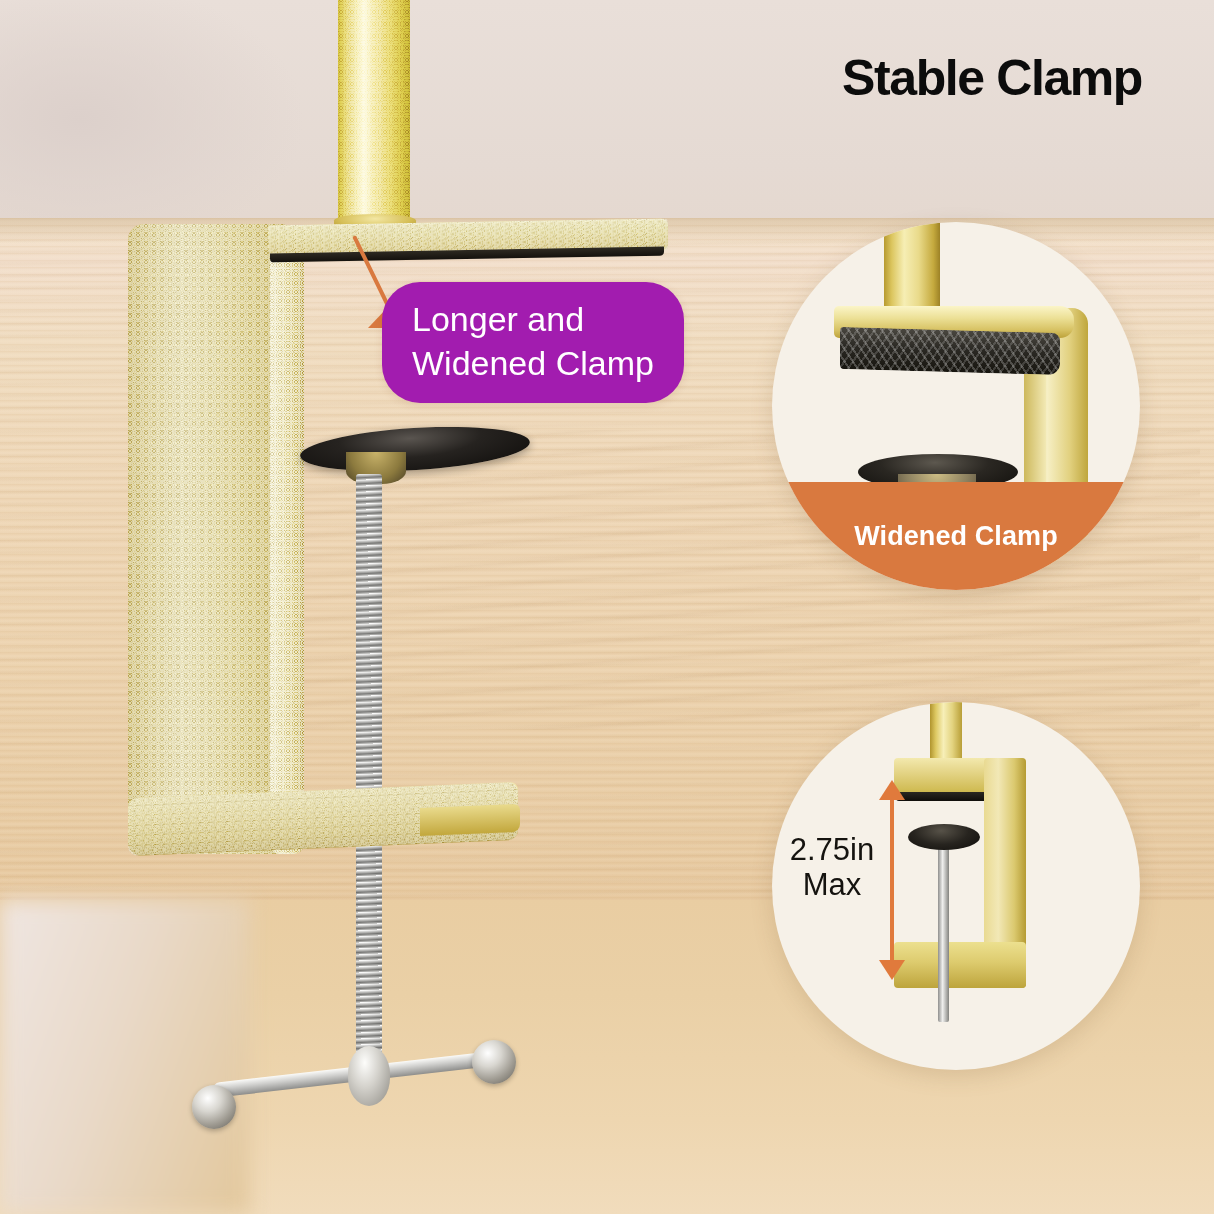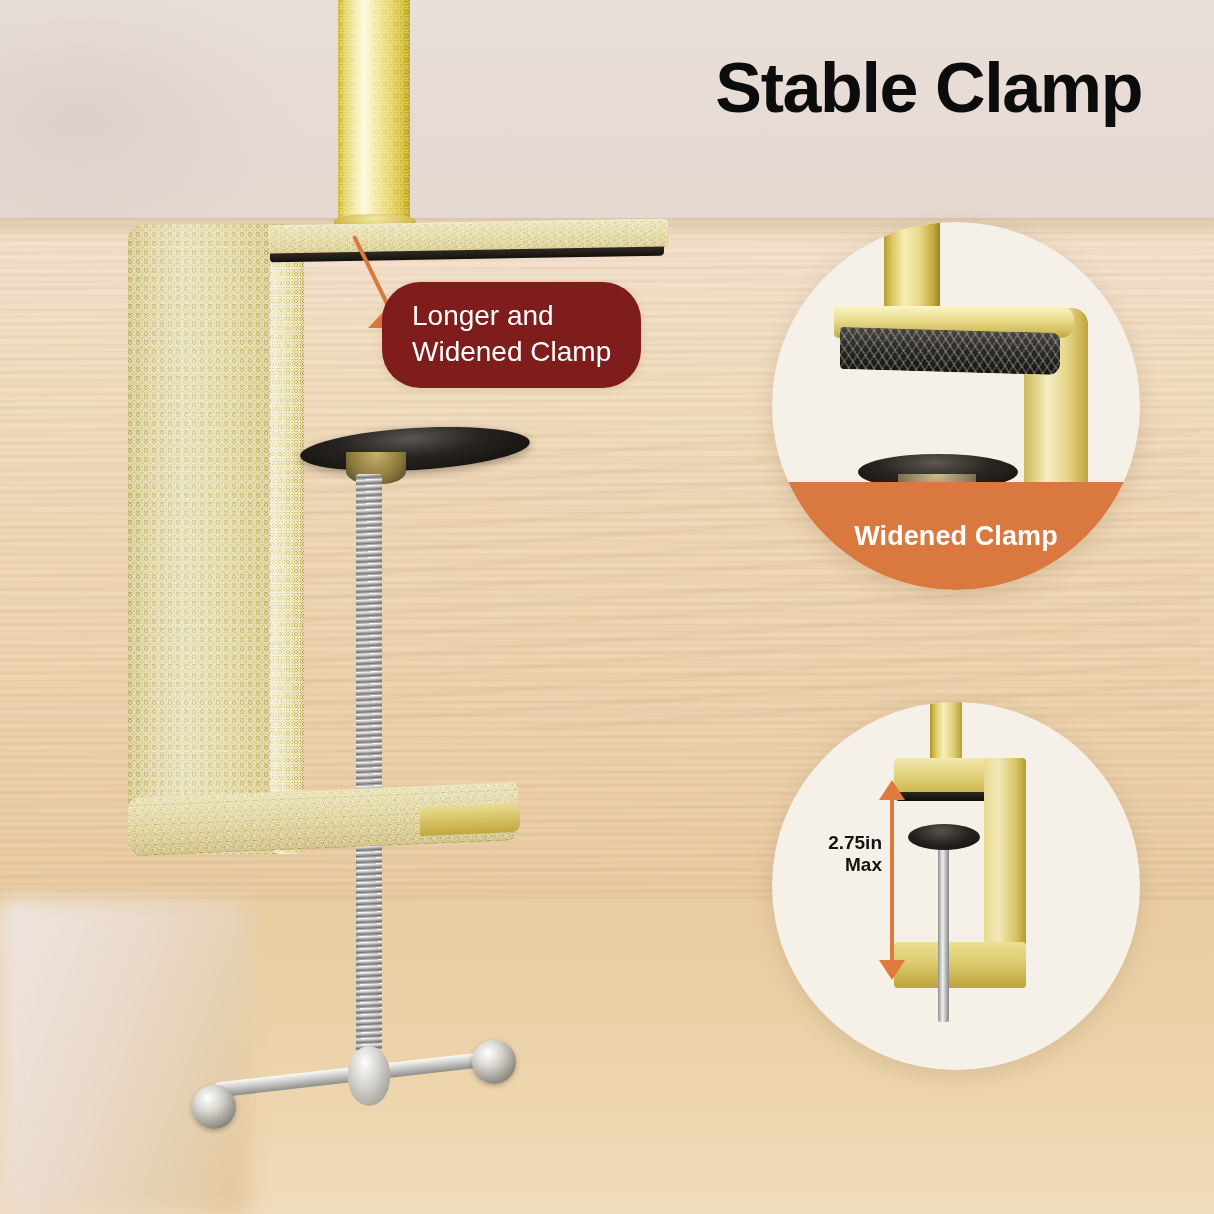--- a/index.html
+++ b/index.html
@@ -222,39 +222,39 @@
   .ball-r{left:352px;top:1040px;}
   .handle-hub{
     position:absolute;left:228px;top:1046px;width:42px;height:60px;
     background:radial-gradient(ellipse at 40% 28%, #fdfdfb 0%, #d4d2cc 40%, #8d8a83 100%);
     border-radius:21px/28px;
   }
 
   
   .headline{
     position:absolute;right:72px;top:52px;
-    font-size:70px;font-weight:bold;letter-spacing:-1.4px;
+    font-size:50px;font-weight:bold;letter-spacing:-1.4px;
     color:#0c0c0c;line-height:1.05;white-space:nowrap;
   }
 
   
   .pointer{
     position:absolute;left:352px;top:236px;width:4px;height:86px;
     background:#d9793f;transform:rotate(-26deg);transform-origin:top center;
     border-radius:2px;
   }
   .pointer2{
     position:absolute;left:368px;top:286px;width:40px;height:42px;
     background:#d9793f;clip-path:polygon(0 100%,100% 100%,100% 0);
   }
   .pill{
     position:absolute;left:382px;top:282px;
-    background:#7f1d1d;border-radius:38px;
+    background:#a21caf;border-radius:38px;
     padding:16px 30px 18px 30px;
-    color:#ffffff;font-size:28px;line-height:1.28;font-weight:400;
+    color:#ffffff;font-size:34px;line-height:1.28;font-weight:400;
     white-space:pre-line;
     box-shadow:0 2px 8px rgba(120,60,20,.12);
   }
 
   
   .inset{
     position:absolute;width:368px;height:368px;border-radius:50%;
     overflow:hidden;background:#f6f1e8;
     box-shadow:0 6px 22px rgba(120,90,50,.18);
   }
@@ -357,22 +357,22 @@
   .dim-up{
     position:absolute;left:107px;top:78px;width:26px;height:20px;
     background:#e07a3c;clip-path:polygon(50% 0,100% 100%,0 100%);
   }
   .dim-dn{
     position:absolute;left:107px;top:258px;width:26px;height:20px;
     background:#e07a3c;clip-path:polygon(50% 100%,100% 0,0 0);
   }
   .dim-label{
     position:absolute;left:10px;top:130px;width:100px;
-    text-align:right;color:#15130f;font-weight:bold;
-    font-size:19px;line-height:1.14;white-space:pre-line;
+    text-align:center;color:#15130f;font-weight:normal;
+    font-size:31px;line-height:1.14;white-space:pre-line;
   }
 </style>
 </head>
 <body>
 
 <div id="stage">
 
   <div class="scene">
     <div class="wall"></div>
     <div class="desk"></div>

